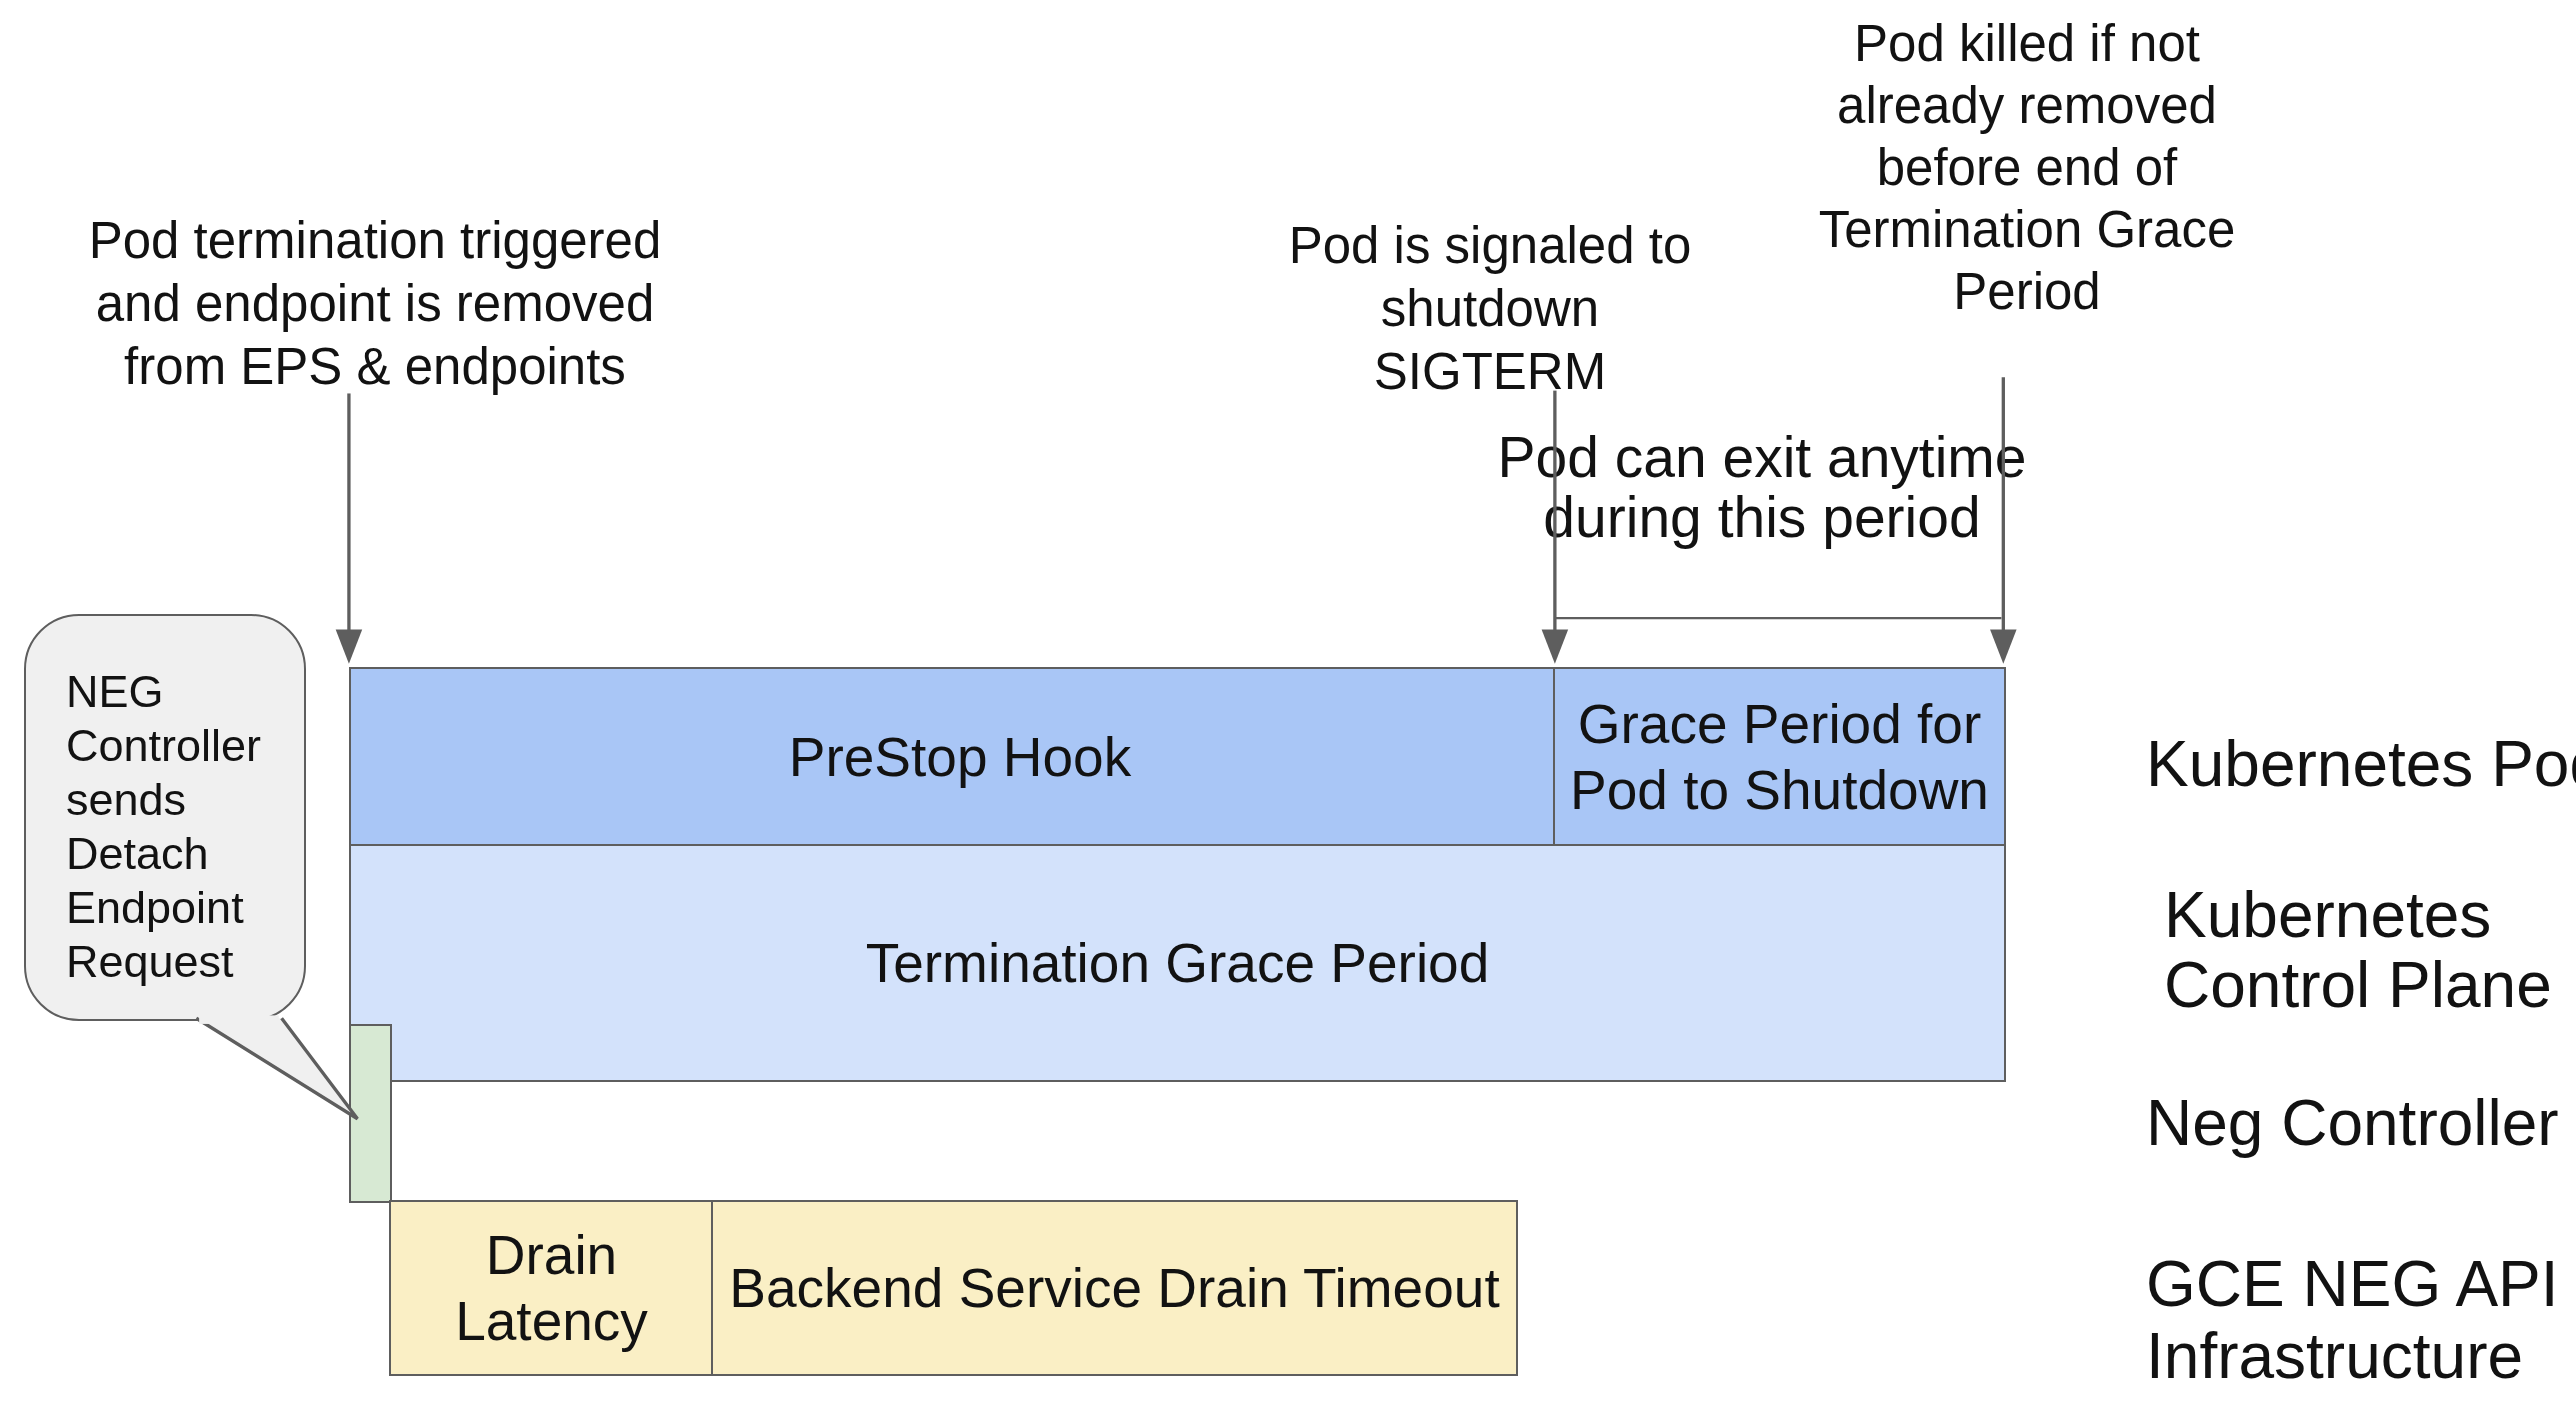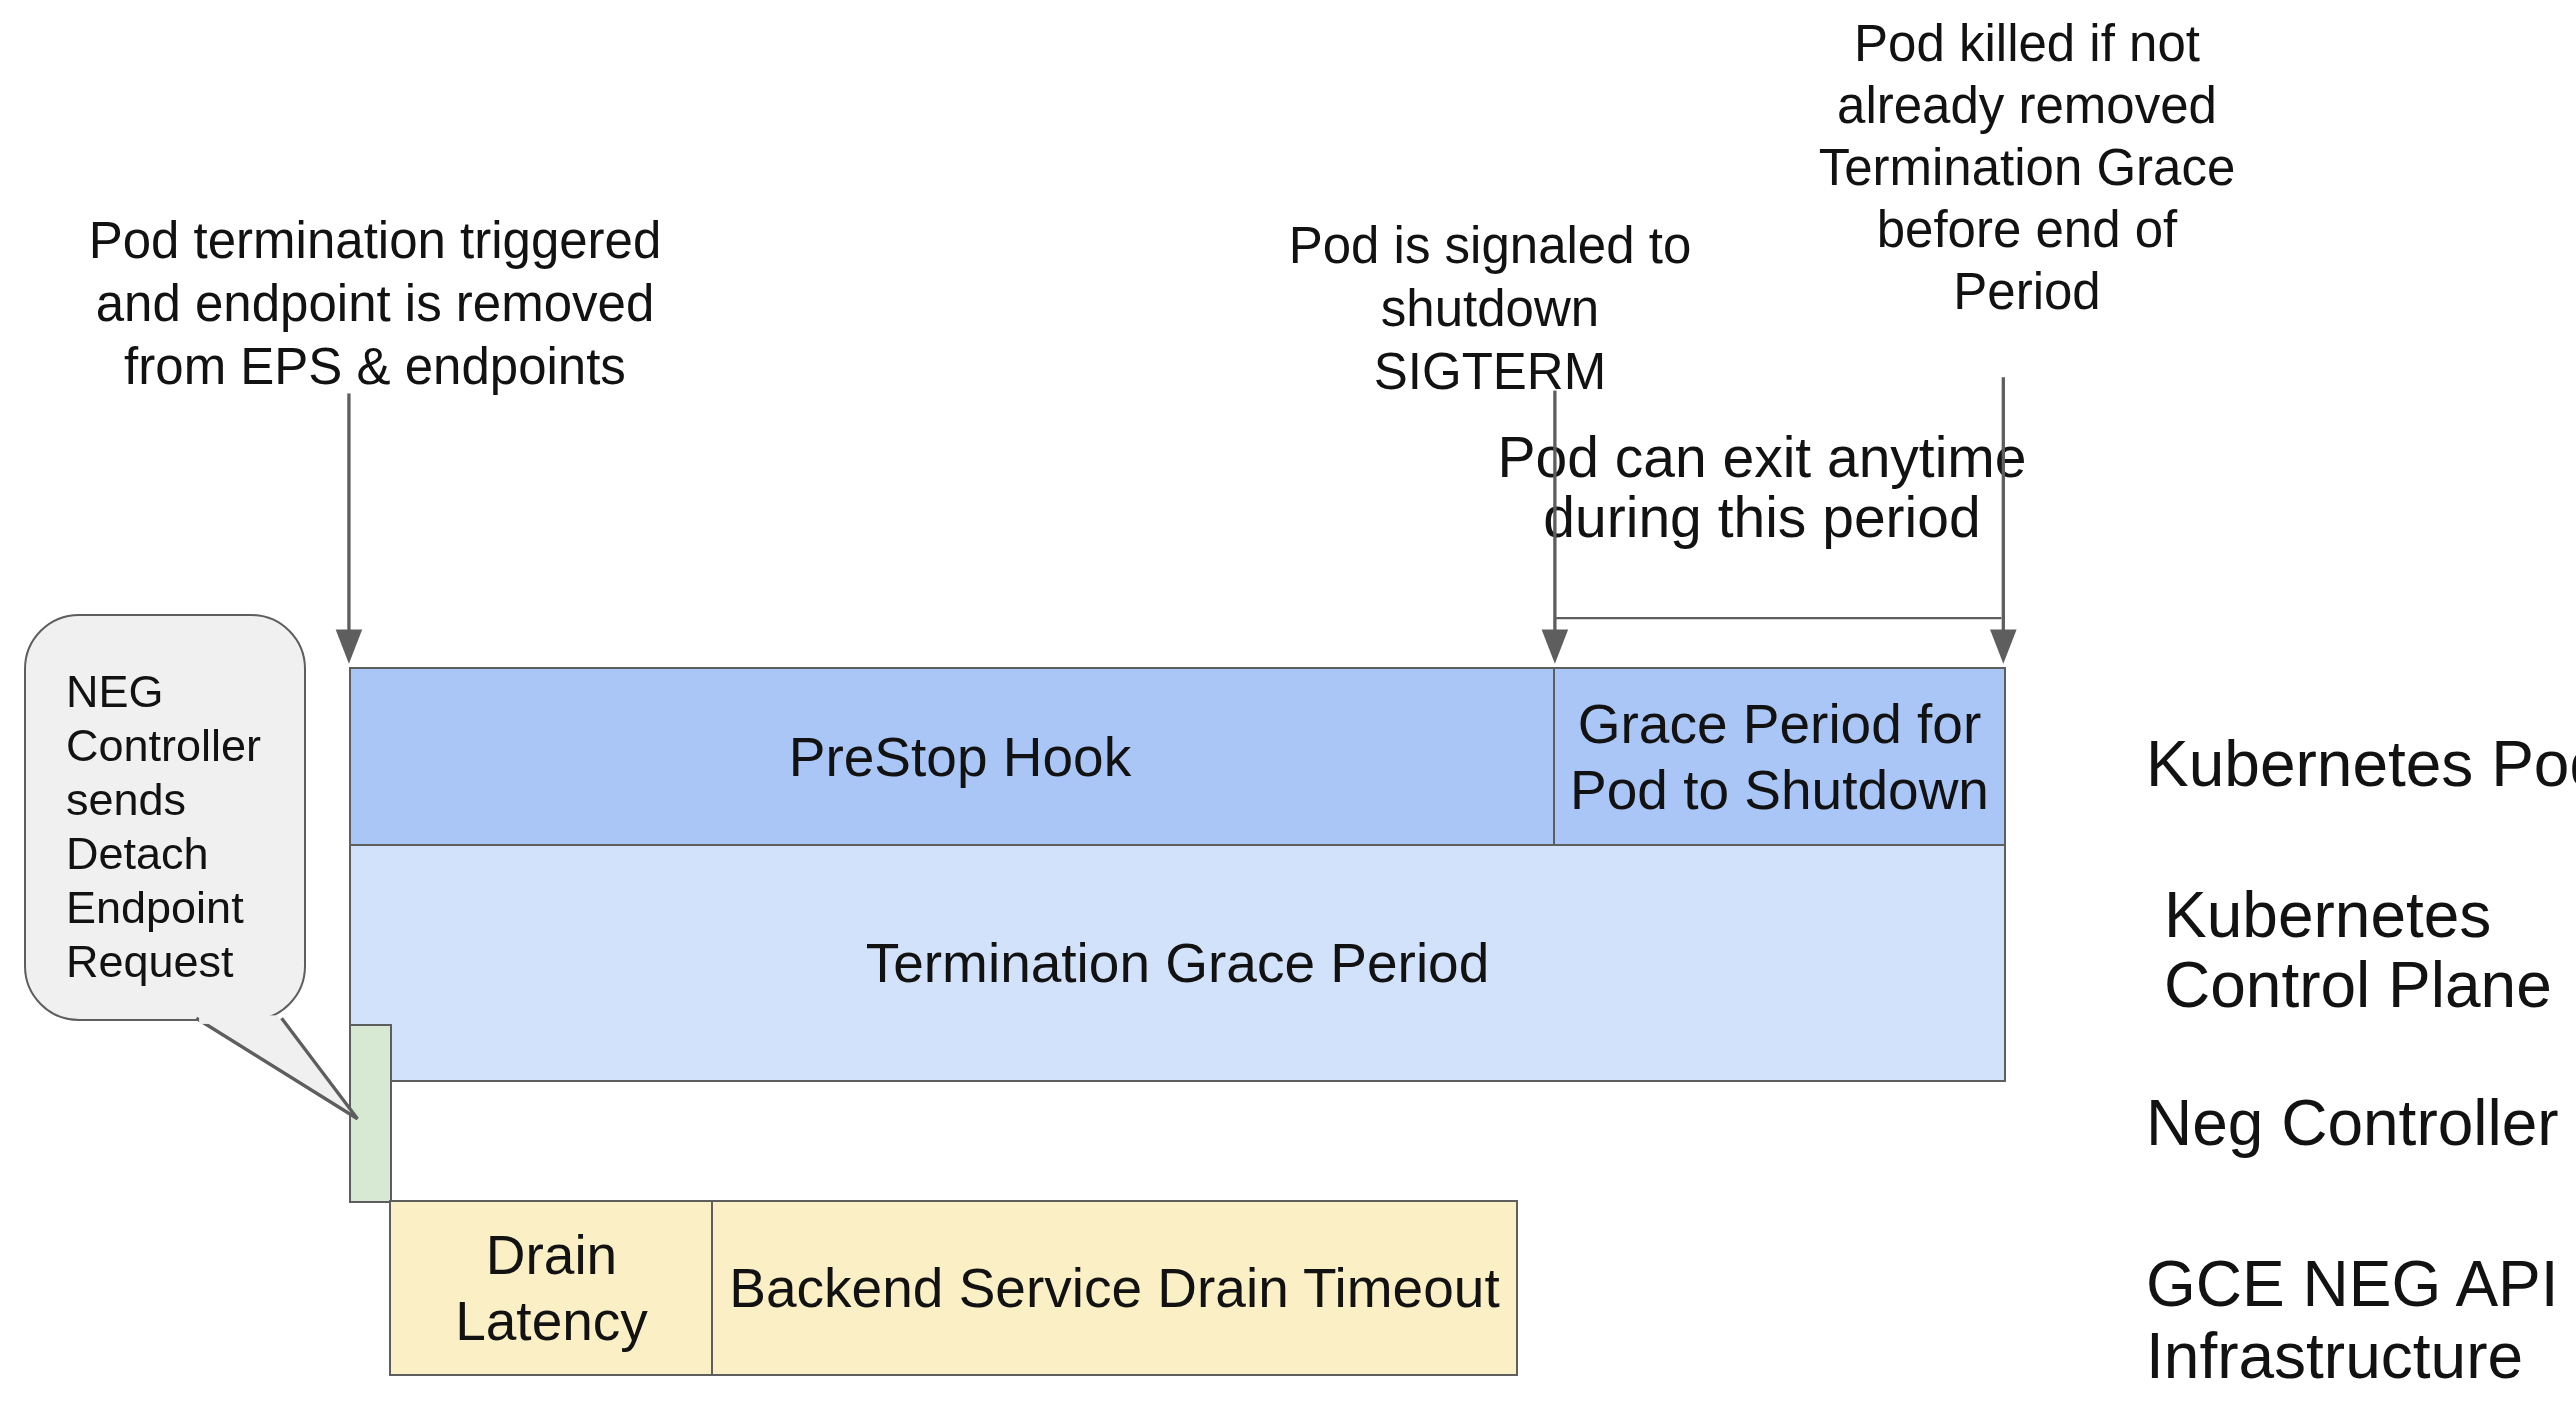--- a/index.html
+++ b/index.html
@@ -55,22 +55,22 @@
 
   <div class="note" style="left:1490px;top:214px;">
     <div>Pod is signaled to</div>
     <div>shutdown</div>
     <div>SIGTERM</div>
   </div>
 
   <div class="note" style="left:1988px;top:13.3px;line-height:62px;margin-left:39px;">
     <div>Pod killed if not</div>
     <div>already removed</div>
+    <div>before end of</div>
     <div>Termination Grace</div>
-    <div>before end of</div>
     <div>Period</div>
   </div>
 
   <div class="note small" style="left:1762px;top:427px;">
     <div>Pod can exit anytime</div>
     <div>during this period</div>
   </div>
 
   <div class="bubble">
     <div class="bubble-text">

